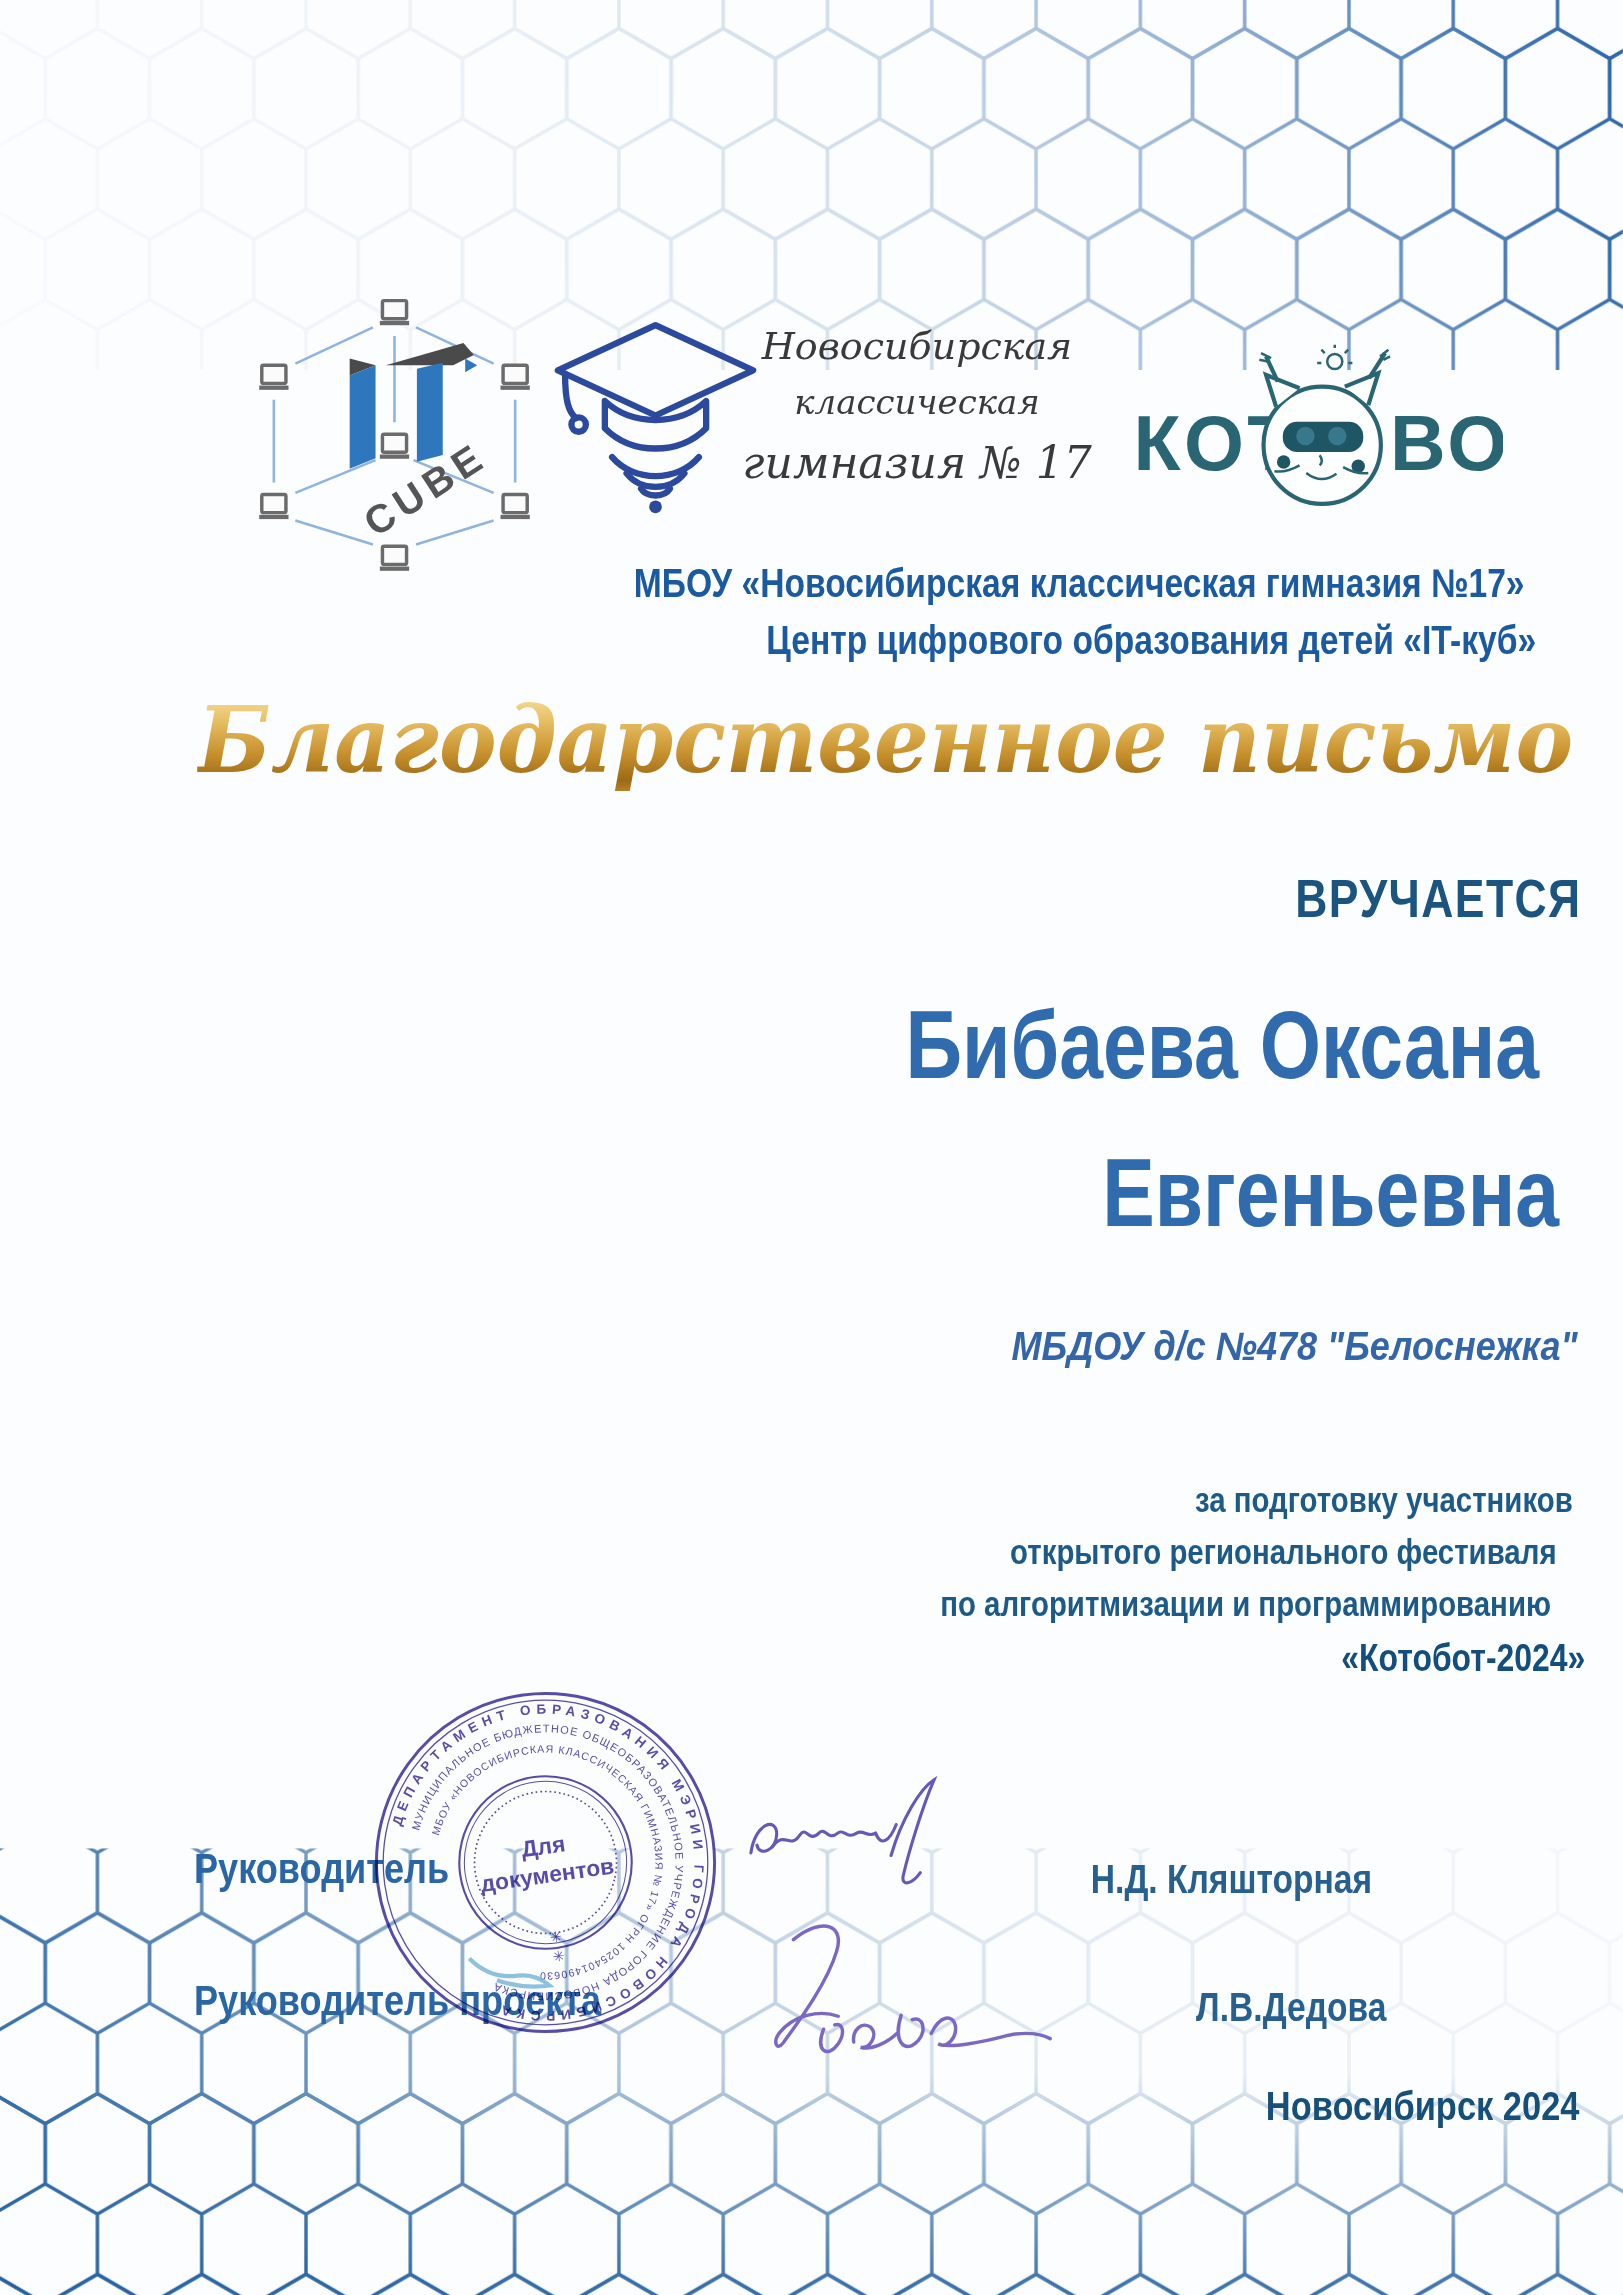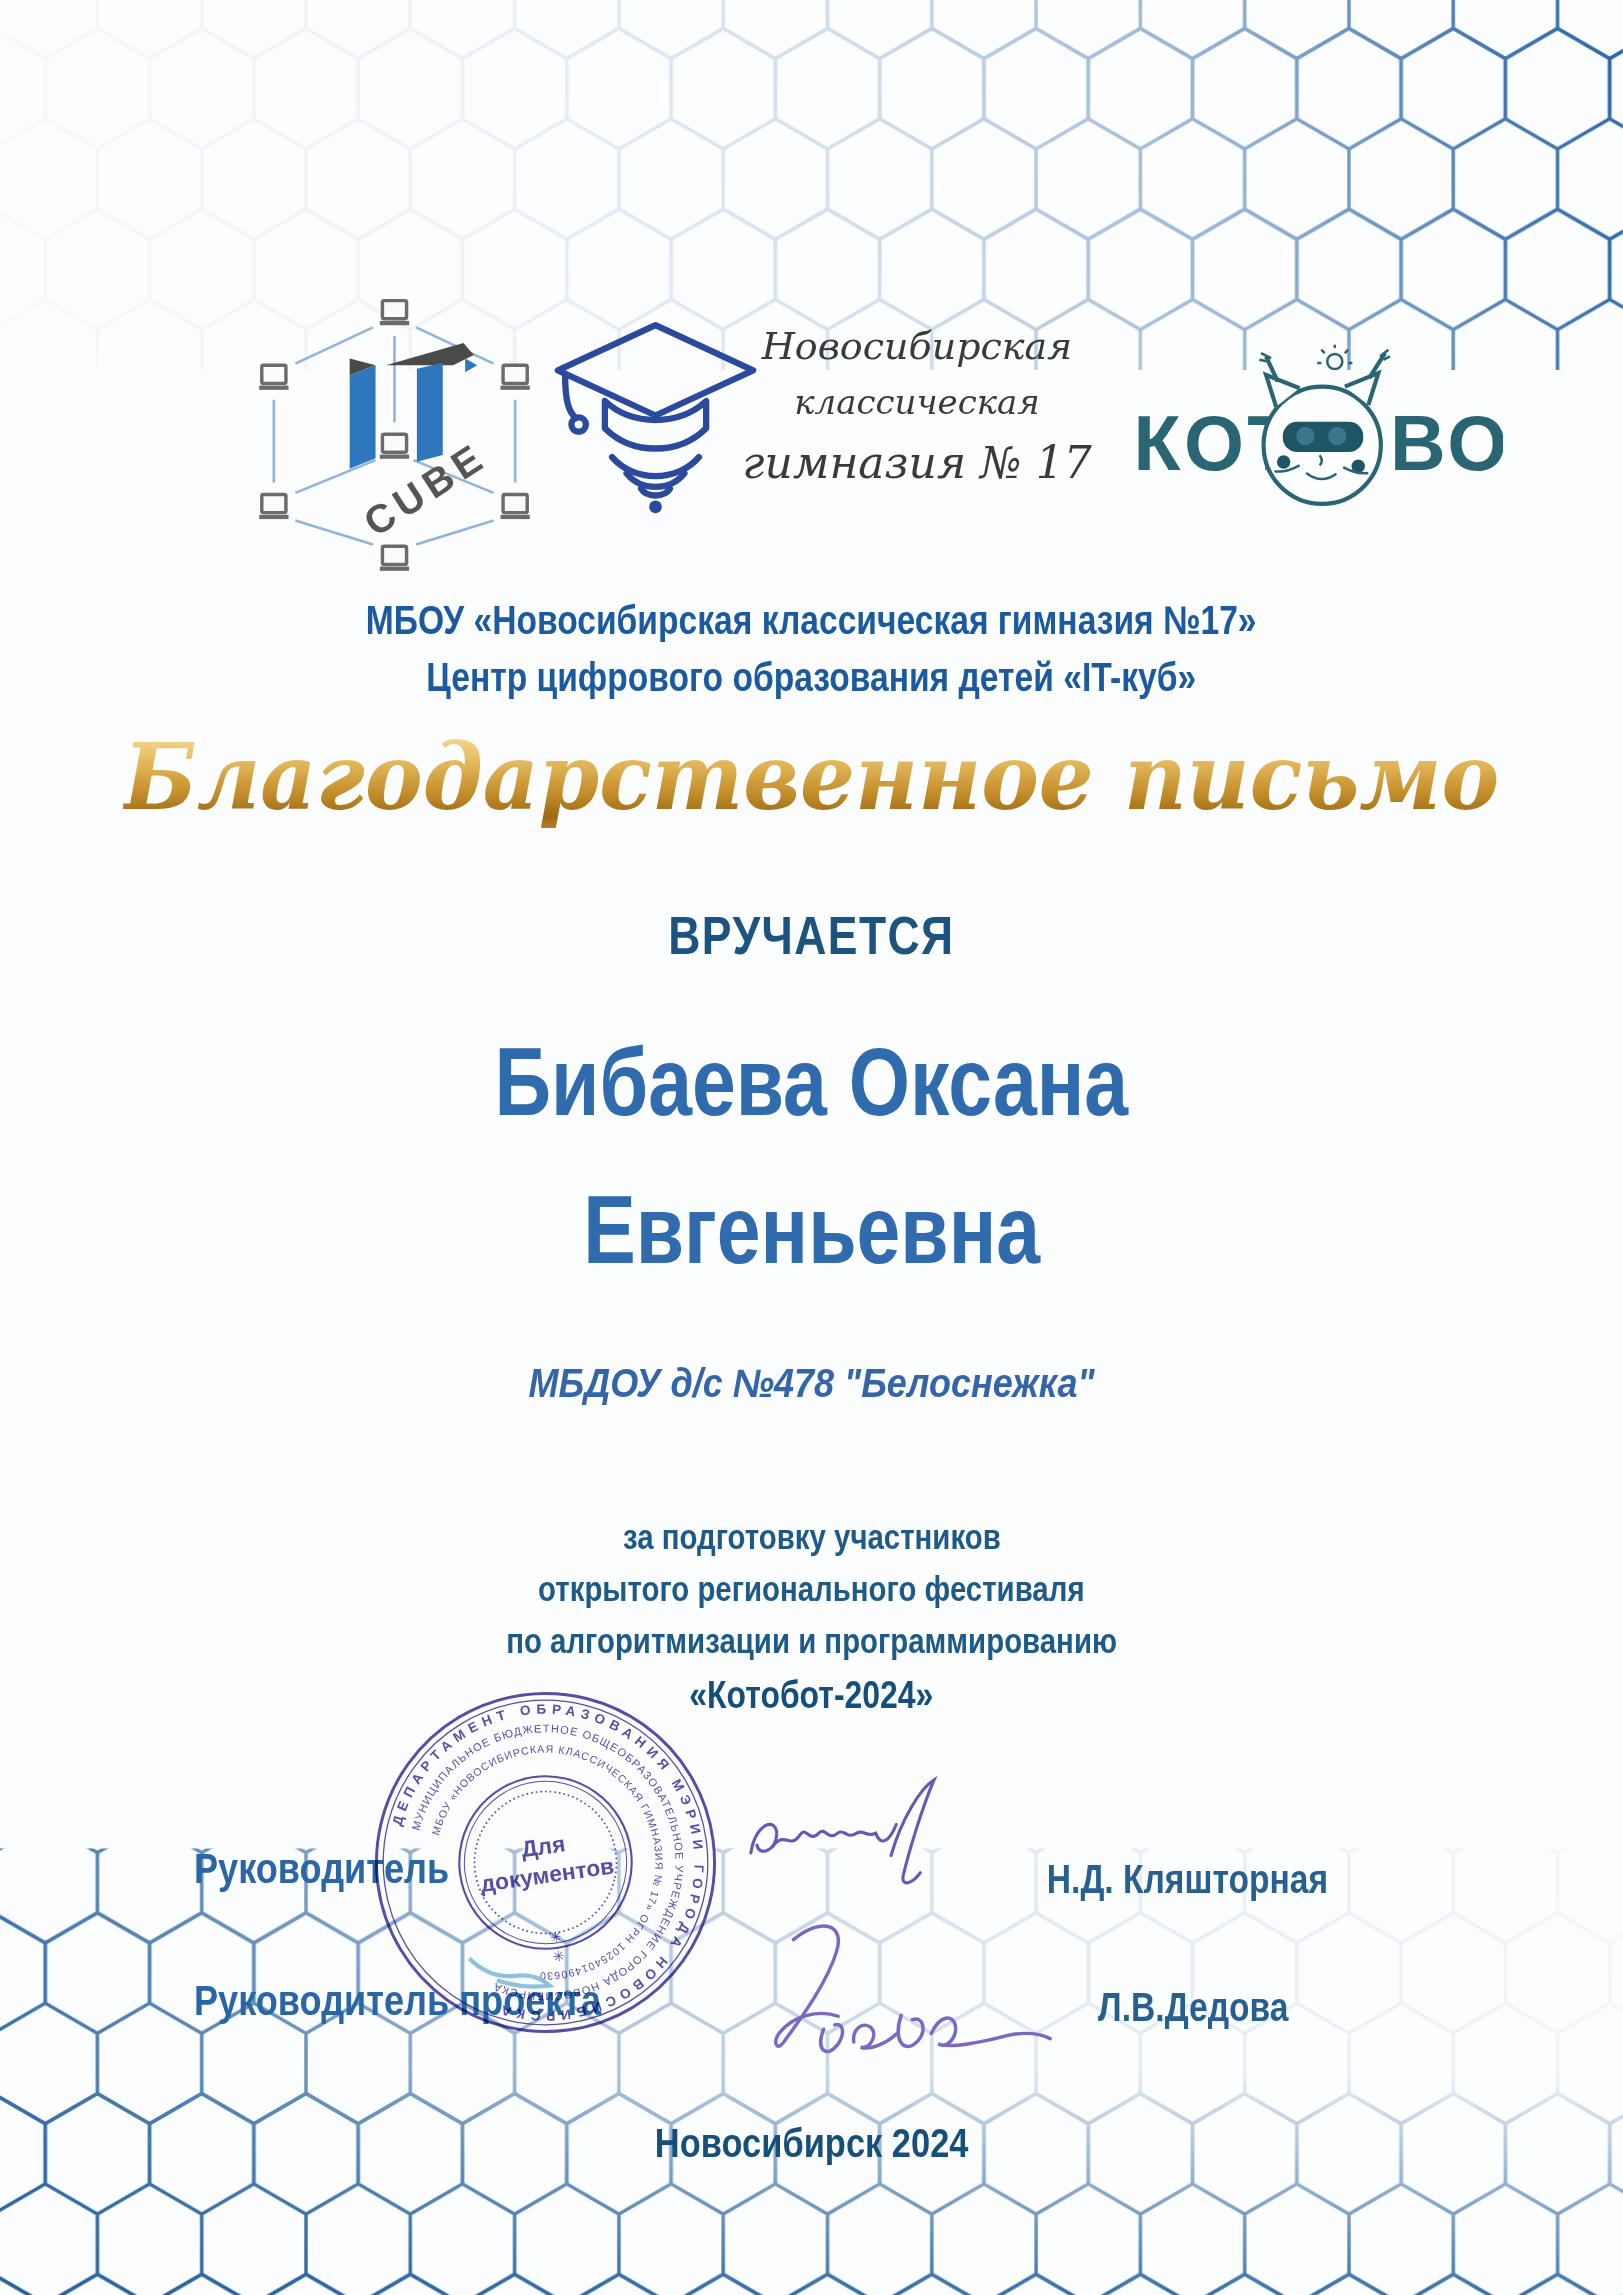--- a/index.html
+++ b/index.html
@@ -1,37 +1,37 @@
 <!DOCTYPE html>
 <html style="font-size:13.8px"><head>
 <meta charset="utf-8">
 <style>
   html,body{margin:0;padding:0;background:#eef1f5;}
   .page{position:relative;width:1623px;height:2295px;background:#fcfdfe;overflow:hidden;
         font-family:"Liberation Sans",sans-serif;}
   .abs{position:absolute;}
-  .center{left:0;right:0;text-align:center;margin-top:37px;}
+  .center{left:0;right:14px;text-align:right;}
   .cond{display:inline-block;transform:scaleX(.84);transform-origin:center;white-space:nowrap;}
   .condL{display:inline-block;transform:scaleX(.84);transform-origin:left center;white-space:nowrap;}
 
   .org{top:555px;font-size:40px;font-weight:bold;color:#1c5aa0;line-height:1.42;}
   .gold{top:687px;font-size:91px;font-weight:bold;font-style:italic;
         font-family:"DejaVu Serif",serif;}
   .gold .cond{transform:scaleX(.95);
         background:linear-gradient(180deg,#f6e3a3 4%,#e9c168 30%,#c8922e 62%,#9c6a15 88%,#b8852d 100%);
         -webkit-background-clip:text;background-clip:text;color:transparent;}
   .vrk{top:868px;font-size:53px;font-weight:bold;color:#1b547e;letter-spacing:1.7px;}
   .nm{font-size:96px;font-weight:bold;color:#2f6bad;}
   .nm .cond{transform:scaleX(.82);}
   .rorg{top:1324px;font-size:40px;font-weight:bold;font-style:italic;color:#3465a8;}
   .rorg .cond{transform:scaleX(.9);}
   .reason{top:1474px;font-size:35px;font-weight:bold;color:#1d5a87;line-height:1.49;}
   .reason .b{font-size:38px;color:#134e7c;}
   .role{font-size:43px;font-weight:bold;color:#2a66a5;}
-  .signame{font-size:40px;font-weight:bold;color:#27608f;}
+  .signame{font-size:40px;font-weight:bold;color:#27608f;text-align:center;}
   .city{top:2083px;font-size:41px;font-weight:bold;color:#174f7b;}
 
   .scriptLogo{font-family:"DejaVu Serif",serif;font-style:italic;color:#3a3a3a;
               text-align:center;line-height:1.55;}
   .scriptLogo .l1{font-size:38px;} .scriptLogo .l2{font-size:34px;} .scriptLogo .l3{font-size:44px;}
 
   svg text{font-family:"Liberation Sans",sans-serif;}
   .stampTxt{fill:#4a3da0;}
   .stamp{mix-blend-mode:multiply;opacity:.92;}
 </style>

